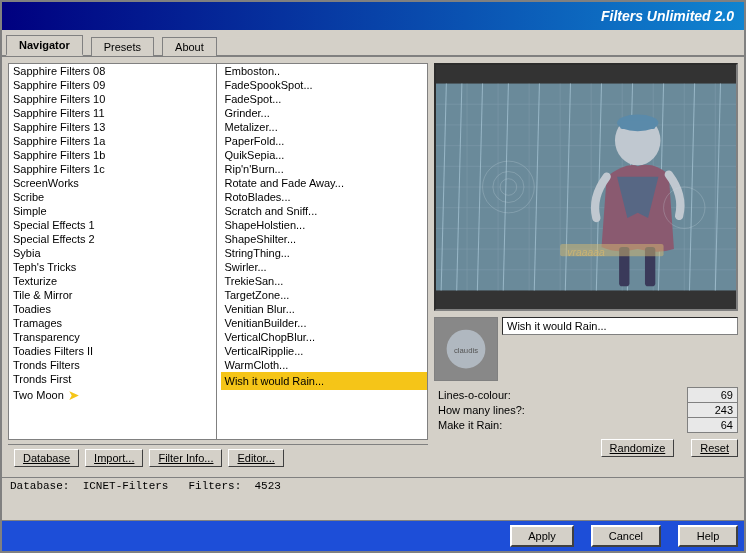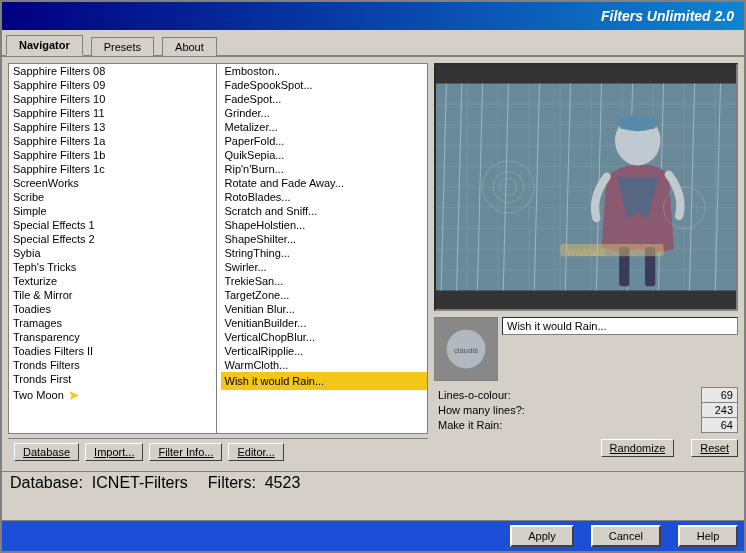--- a/index.html
+++ b/index.html
@@ -188,21 +188,21 @@
     }
     .params-table td {
       padding: 1px 4px;
     }
     .params-table .label {
       text-align: left;
       color: #000;
     }
     .params-table .value {
       text-align: right;
-      width: 36px;
+      width: 50px;
       background: #e8e8e8;
       border: 1px solid #808080;
       padding: 1px 4px;
     }
 
     
     .bottom-toolbar {
       display: flex;
       align-items: center;
       padding: 4px 6px;
@@ -227,22 +227,23 @@
 
     .toolbar-spacer { flex: 1; }
 
     
     .status-bar {
       background: #d4d0c8;
       padding: 2px 8px;
       border-top: 1px solid #808080;
       display: flex;
       gap: 20px;
-      font-size: 16px;
-      flex-shrink: 0;
+      font-size: 11px;
+      flex-shrink: 0;
+      font-family: Liberation Mono, monospace;
     }
 
     
     .dialog-buttons {
       display: flex;
       align-items: center;
       padding: 4px 6px;
       gap: 17px;
       background: #1d4ed8;
       border-top: 1px solid #808080;

